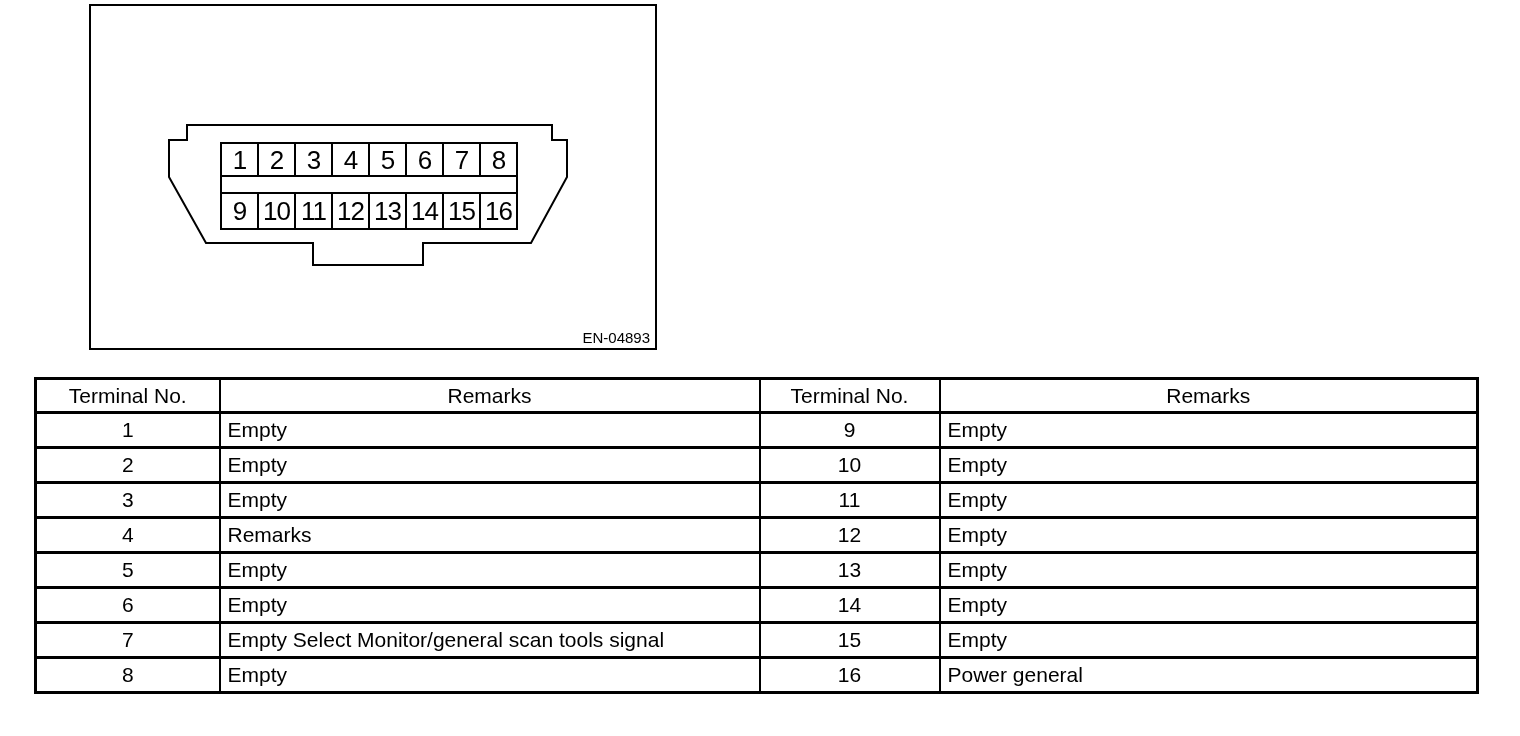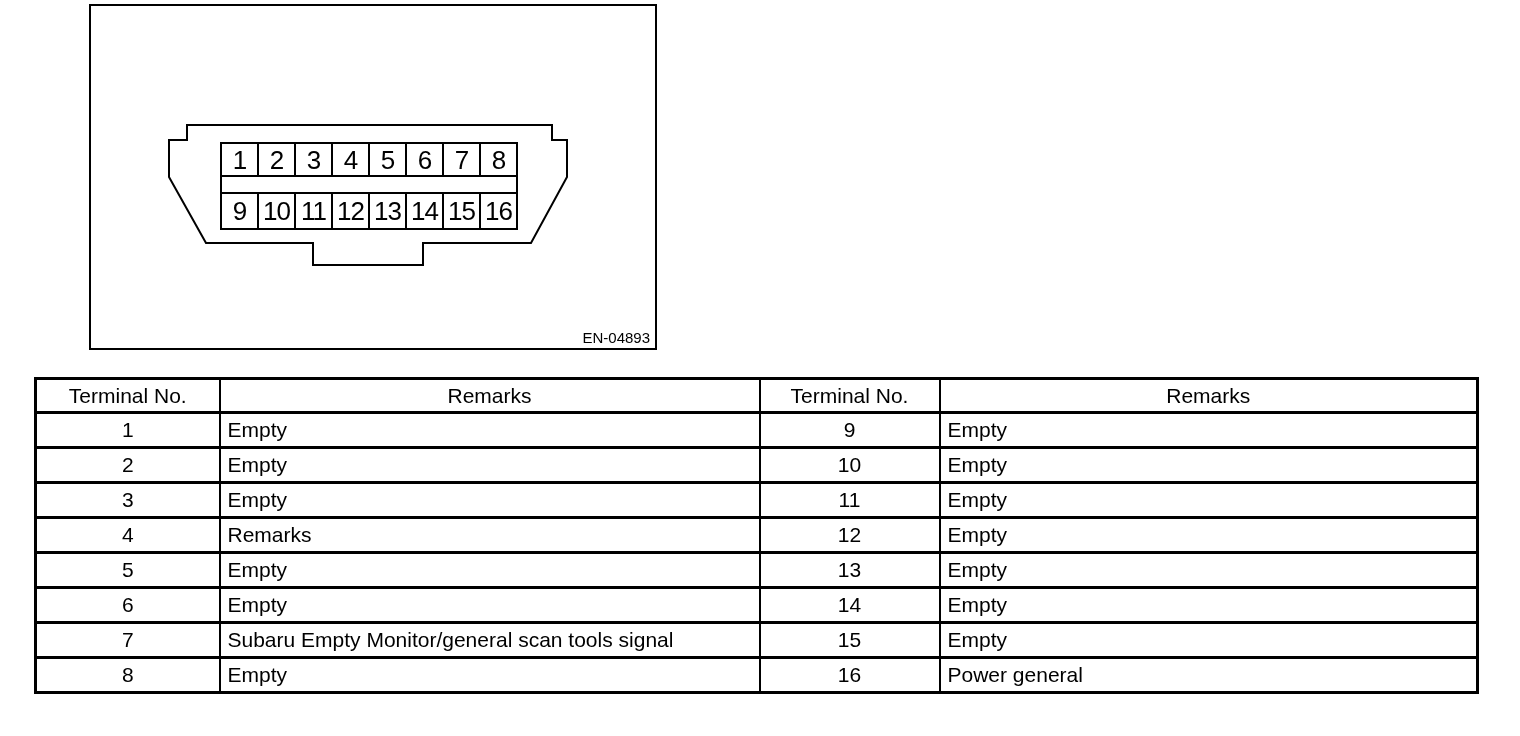--- a/index.html
+++ b/index.html
@@ -182,21 +182,21 @@
         <td class="remark-cell">Empty</td>
       </tr>
       <tr>
         <td class="no-cell">6</td>
         <td class="remark-cell">Empty</td>
         <td class="no-cell">14</td>
         <td class="remark-cell">Empty</td>
       </tr>
       <tr>
         <td class="no-cell">7</td>
-        <td class="remark-cell">Subaru Empty Monitor/general scan tools signal</td>
+        <td class="remark-cell">Empty Select Monitor/general scan tools signal</td>
         <td class="no-cell">15</td>
         <td class="remark-cell">Empty</td>
       </tr>
       <tr>
         <td class="no-cell">8</td>
         <td class="remark-cell">Empty</td>
         <td class="no-cell">16</td>
         <td class="remark-cell">Power general</td>
       </tr>
     </tbody>

